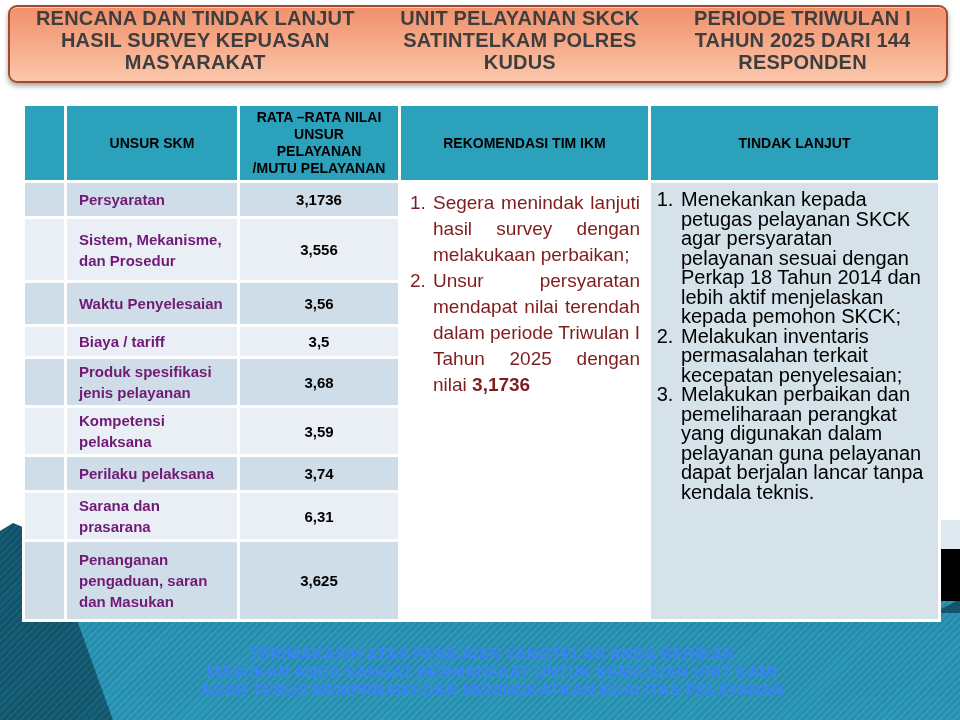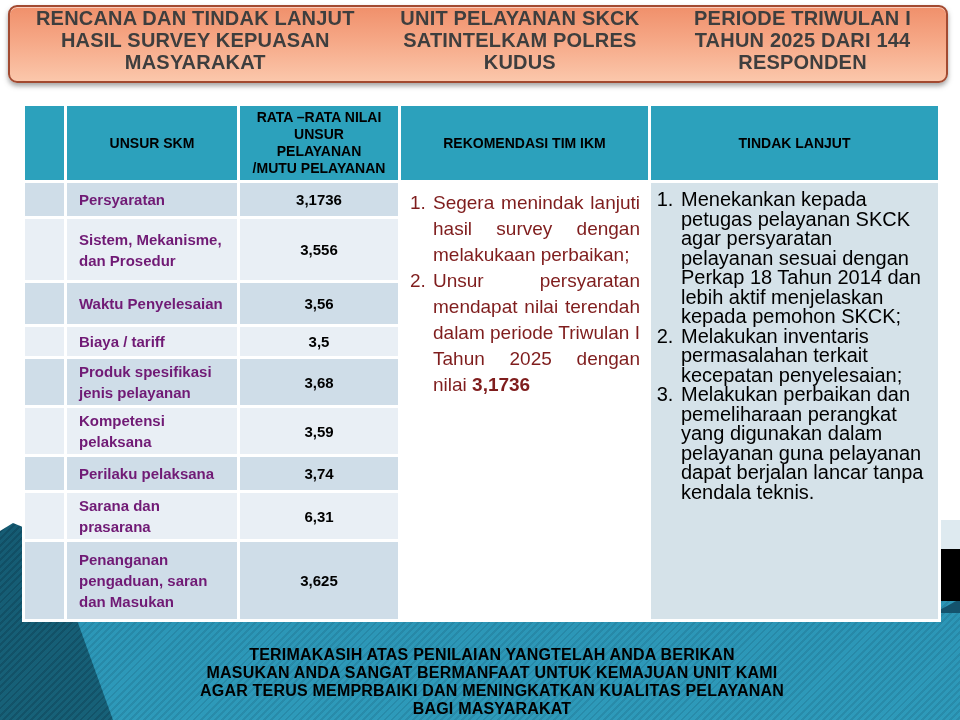--- a/index.html
+++ b/index.html
@@ -80,21 +80,21 @@
   tbody tr:nth-child(5){height:42px;}
   tbody tr:nth-child(6){height:42px;}
   tbody tr:nth-child(7){height:36px;}
   tbody tr:nth-child(8){height:44px;}
   tbody tr:nth-child(9){height:80px;}
   
   .footer{
     position:absolute; left:0; right:0; top:646px; text-align:center;
   }
   .footer div{
-    font-size:16px; font-weight:bold; color:#000000; line-height:18px; letter-spacing:.2px;margin-left:24px;
+    font-size:16px; font-weight:bold; color:#3b82f6; line-height:18px; letter-spacing:.2px;margin-left:24px;
   }
 </style>
 </head>
 <body>
 
 <div class="slide">
 
   <div class="band"></div>
   <div class="wedge"></div>
   <div class="rtri"></div>
@@ -186,16 +186,15 @@
         <td class="unsur">Penanganan pengaduan, saran dan Masukan</td>
         <td class="nilai">3,625</td>
       </tr>
     </tbody>
   </table>
 
   <div class="footer">
     <div>TERIMAKASIH ATAS PENILAIAN YANGTELAH ANDA BERIKAN</div>
     <div>MASUKAN ANDA SANGAT BERMANFAAT UNTUK KEMAJUAN UNIT KAMI</div>
     <div>AGAR TERUS MEMPRBAIKI DAN MENINGKATKAN KUALITAS PELAYANAN</div>
-    <div>BAGI MASYARAKAT</div>
   </div>
 
 </div>
 
 </body></html>

